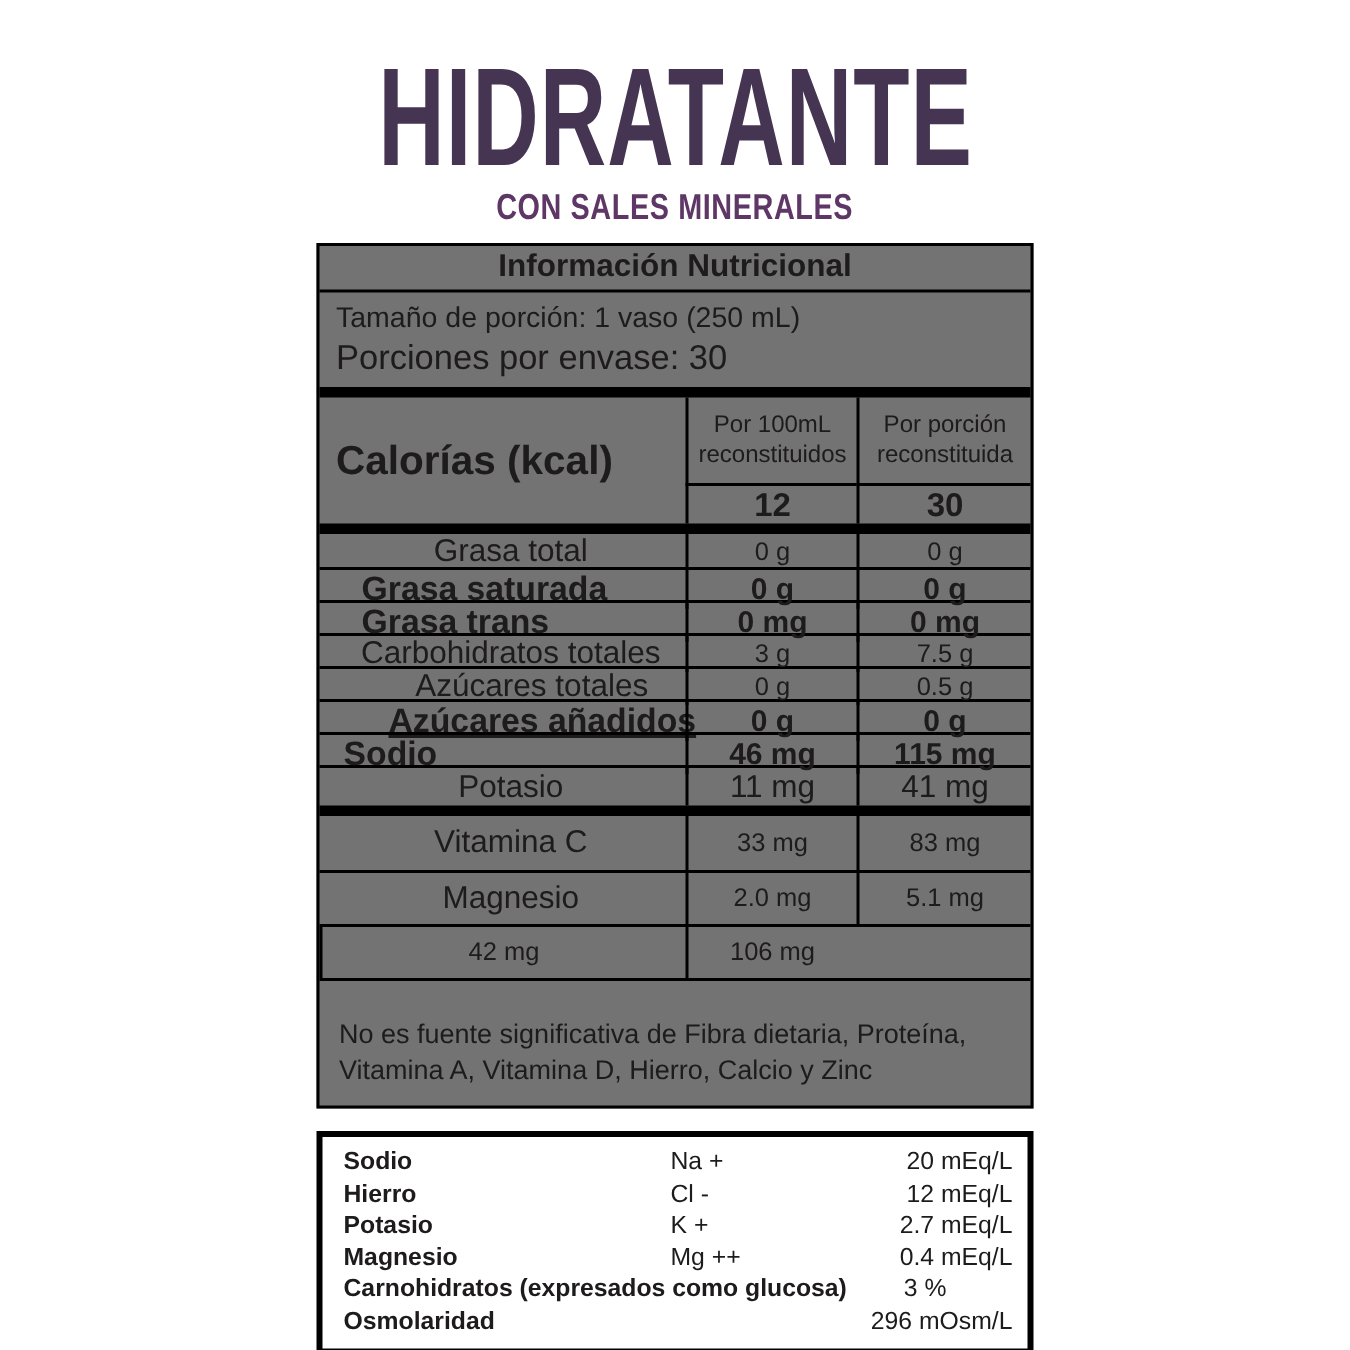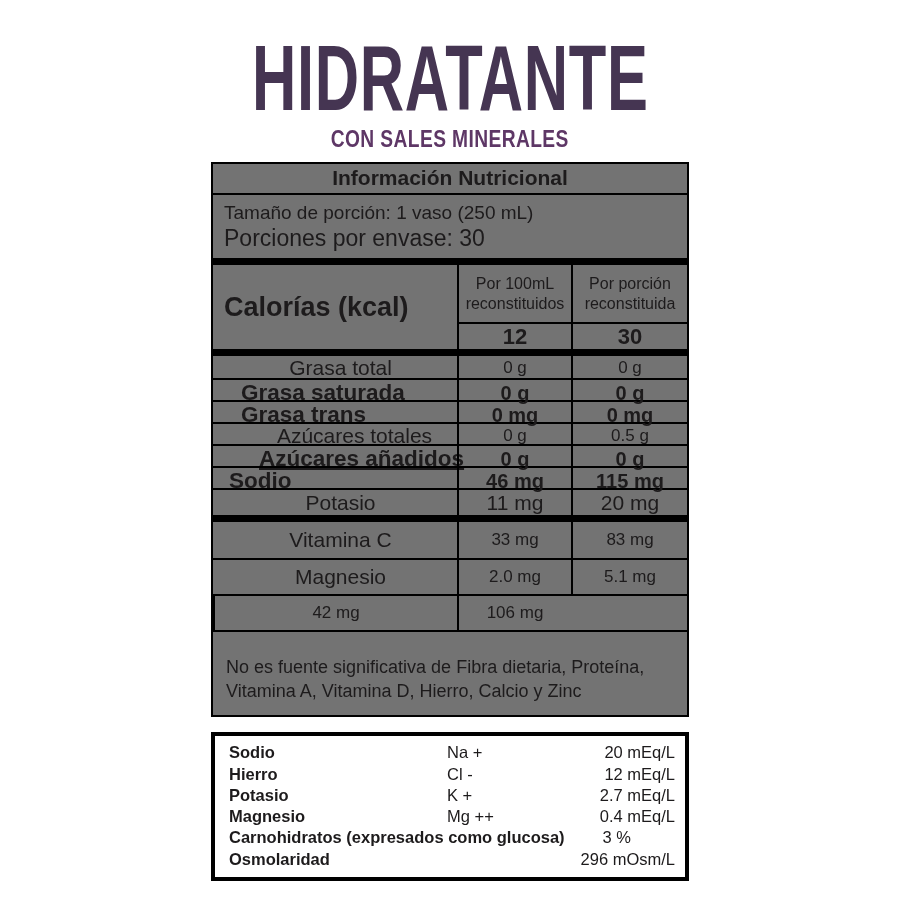--- a/index.html
+++ b/index.html
@@ -181,38 +181,43 @@
         <div class="lbl ind1">Grasa saturada</div>
         <div class="val">0 g</div>
         <div class="val">0 g</div>
       </div>
       <div class="nrow r-bold">
         <div class="lbl ind1">Grasa trans</div>
         <div class="val">0 mg</div>
         <div class="val">0 mg</div>
       </div>
       <div class="nrow r-reg">
+        <div class="lbl ind0">Carbohidratos totales</div>
+        <div class="val">3 g</div>
+        <div class="val">7.5 g</div>
+      </div>
+      <div class="nrow r-reg">
         <div class="lbl ind1b">Azúcares totales</div>
         <div class="val">0 g</div>
         <div class="val">0.5 g</div>
       </div>
       <div class="nrow r-bold">
         <div class="lbl ind2">Azúcares añadidos</div>
         <div class="val">0 g</div>
         <div class="val">0 g</div>
       </div>
       <div class="nrow r-bold">
         <div class="lbl ind0s">Sodio</div>
         <div class="val">46 mg</div>
         <div class="val">115 mg</div>
       </div>
       <div class="nrow r-reg r-potasio">
         <div class="lbl ind0">Potasio</div>
         <div class="val">11 mg</div>
-        <div class="val">20 mg</div>
+        <div class="val">41 mg</div>
       </div>
     </div>
 
     <div class="bar"></div>
 
     <div class="rows vits">
       <div class="nrow r-reg">
         <div class="lbl ind0">Vitamina C</div>
         <div class="val">33 mg</div>
         <div class="val">83 mg</div>

